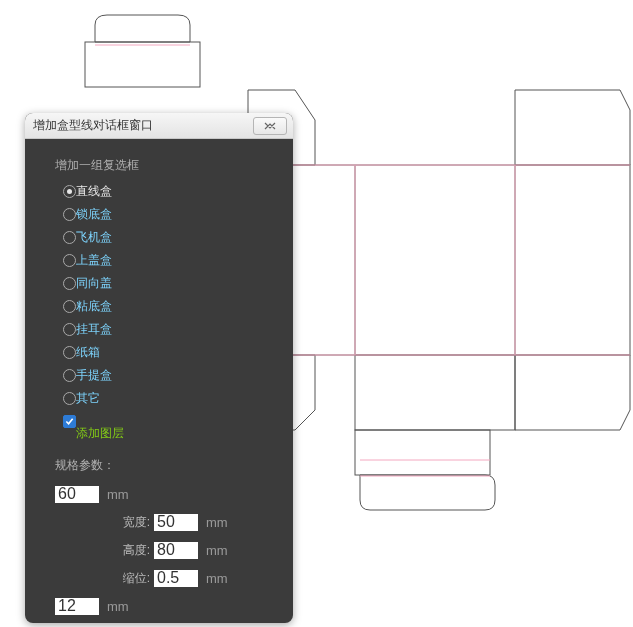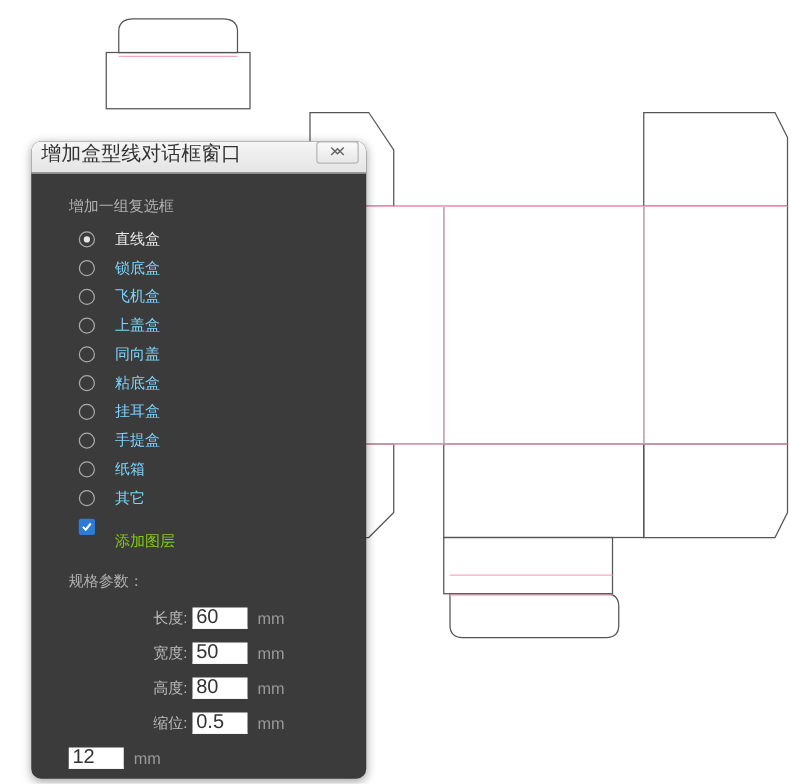--- a/index.html
+++ b/index.html
@@ -31,23 +31,24 @@
       box-shadow: 0 2px 8px rgba(0,0,0,.35);
       display: flex;
       flex-direction: column;
     }
     .titlebar {
       height: 26px;
       background: linear-gradient(#f6f6f6,#e4e4e4);
       border-bottom: 1px solid #c8c8c8;
       border-radius: 8px 8px 0 0;
       display: flex;
+      align-items: center;
       padding: 0 6px 0 8px;
       color: #333;
-      font-size: 16px;
+      font-size: 12px;
     }
     .titlebar .title { flex: 1; }
     .close-btn {
       width: 34px; height: 18px;
       border: 1px solid #b5b5b5;
       border-radius: 3px;
       background: linear-gradient(#fafafa,#e7e7e7);
       display: flex; align-items: center; justify-content: center;
       color: #555;
       font-size: 11px;
@@ -60,21 +61,21 @@
       overflow: hidden;
     }
     .group-title {
       color: #b0b0b0;
       font-size: 12px;
       margin-bottom: 6px;
     }
     .radio-row, .check-row {
       display: flex;
       align-items: center;
-      gap: 16px;
+      gap: 0;
       height: 23px;
       cursor: pointer;
       padding-left: 8px;
     }
     .radio {
       width: 13px; height: 13px;
       border: 1.5px solid #a9a9a9;
       border-radius: 50%;
       display: inline-flex;
       align-items: center; justify-content: center;
@@ -215,45 +216,44 @@
     <div class="radio-row">
       <span class="radio"></span>
       <span class="radio-label">粘底盒</span>
     </div>
     <div class="radio-row">
       <span class="radio"></span>
       <span class="radio-label">挂耳盒</span>
     </div>
     <div class="radio-row">
       <span class="radio"></span>
+      <span class="radio-label">纸箱</span>
+    </div>
+    <div class="radio-row">
+      <span class="radio"></span>
       <span class="radio-label">手提盒</span>
-    </div>
-    <div class="radio-row">
-      <span class="radio"></span>
-      <span class="radio-label">纸箱</span>
     </div>
     <div class="radio-row">
       <span class="radio"></span>
       <span class="radio-label">其它</span>
     </div>
 
     <div class="check-row">
       <span class="check checked">
         <svg width="9" height="9" viewBox="0 0 10 10">
             <path d="M1.5 5 L4 7.5 L8.5 2" stroke="#fff" stroke-width="1.8" fill="none"></path>
           </svg>
       </span>
       <span class="check-label">添加图层</span>
     </div>
 
     <div class="params">
       <div class="group-title">规格参数：</div>
 
       <div class="param-row">
-        <span class="param-label">长度:</span>
         <input class="param-input" value="60" style="">
         <span class="unit">mm</span>
       </div>
       <div class="param-row">
         <span class="param-label">宽度:</span>
         <input class="param-input" value="50" style="">
         <span class="unit">mm</span>
       </div>
       <div class="param-row">
         <span class="param-label">高度:</span>

